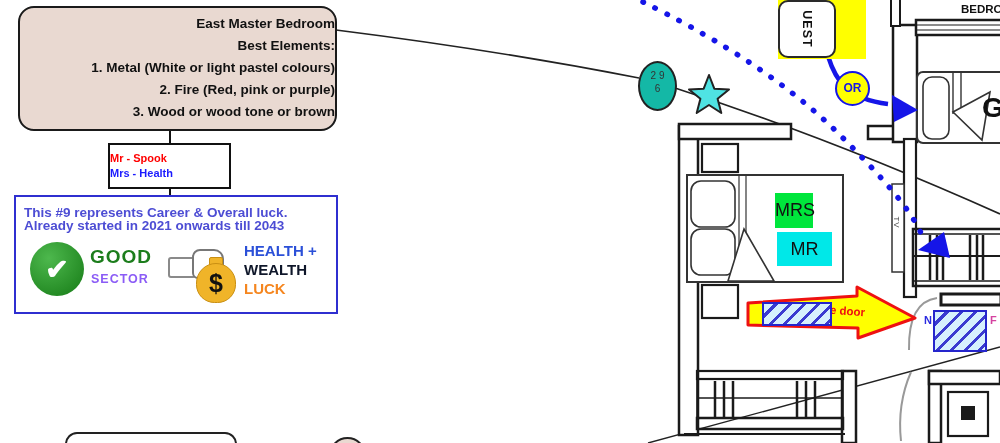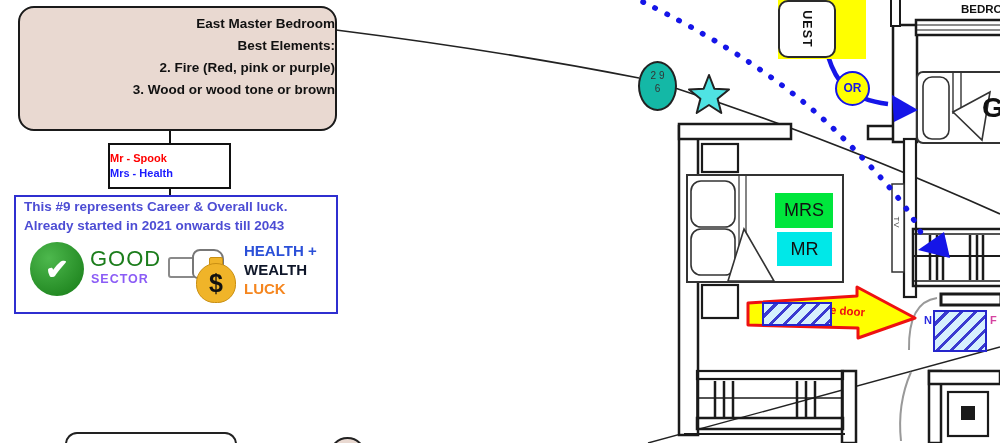--- a/index.html
+++ b/index.html
@@ -16,21 +16,21 @@
   .owners{left:108px;top:143px;width:119px;height:36px;background:#fff;border:2.5px solid #111;
           text-align:left;font-weight:700;font-size:11px;line-height:15px;padding-top:6px;}
   .mr-line{color:#f00;} .mrs-line{color:#1a1aff;}
 
   
   .panel{left:14px;top:195px;width:320px;height:115px;background:#fff;border:2px solid #2f2fd0;}
   .p-line{position:absolute;left:8px;font-weight:700;font-size:13.5px;color:#4d4dd4;white-space:nowrap;}
   .good-circle{position:absolute;left:14px;top:45px;width:54px;height:54px;border-radius:50%;
       background:radial-gradient(circle at 35% 30%,#4db84d,#157a15);display:flex;align-items:center;justify-content:center;
       color:#fff;font-size:28px;font-weight:700;}
-  .good-txt{position:absolute;left:74px;top:49px;font-weight:400;font-size:22px;color:#1c7d1c;letter-spacing:1px;}
+  .good-txt{position:absolute;left:74px;top:49px;font-weight:700;font-size:19px;color:#1c7d1c;letter-spacing:1px;}
   .sector-txt{position:absolute;left:75px;top:75px;font-weight:700;font-size:12.5px;color:#8b5cf6;letter-spacing:1px;}
   .hand{position:absolute;left:152px;top:46px;width:72px;height:64px;}
   .sleeve{position:absolute;left:0;top:14px;width:24px;height:17px;background:#fff;border:2.5px solid #8a8a8a;border-radius:3px;}
   .fist{position:absolute;left:24px;top:6px;width:28px;height:26px;background:#fff;border:2.5px solid #777;border-radius:8px 10px 10px 6px;}
   .bag{position:absolute;left:28px;top:20px;width:38px;height:38px;background:#f0b429;border:1.5px solid #c98f12;
        border-radius:50% 50% 46% 46%;display:flex;align-items:center;justify-content:center;
        font-weight:700;font-size:25px;color:#111;}
   .bagtie{position:absolute;left:41px;top:14px;width:12px;height:8px;background:#f0b429;border:1.5px solid #c98f12;border-radius:2px;}
   .health-txt{position:absolute;left:228px;top:45px;font-weight:700;font-size:15px;color:#2b50d8;white-space:nowrap;}
   .wealth-txt{position:absolute;left:228px;top:64px;font-weight:700;font-size:15px;color:#0f172a;}
@@ -42,21 +42,21 @@
 
   
   .yellowbox{left:778px;top:0;width:88px;height:59px;background:#ffff00;}
   .guestwhite{left:793px;top:-12px;width:54px;height:54px;background:#fff;border:2px solid #2a2a2a;border-radius:10px;
               display:flex;align-items:center;justify-content:center;}
   .guestwhite span{transform:rotate(90deg);font-weight:700;font-size:12.5px;letter-spacing:1px;}
   .orb{left:835px;top:71px;width:31px;height:31px;border-radius:50%;background:#ffff00;border:2.5px solid #1515e8;
        color:#1515e8;font-weight:700;font-size:12px;text-align:center;line-height:30px;}
   .bedro{left:961px;top:3px;font-weight:700;font-size:11.5px;white-space:nowrap;}
   .g-label{left:982px;top:92px;font-weight:700;font-size:28px;}
-  .mrsbox{left:775px;top:193px;width:58px;height:35px;background:#00e63c;text-align:center;
+  .mrsbox{left:775px;top:193px;width:38px;height:35px;background:#00e63c;text-align:center;
           font-size:18px;line-height:35px;}
   .mrbox{left:777px;top:232px;width:55px;height:34px;background:#00e8e8;text-align:center;
          font-size:18px;line-height:34px;}
   .tv{left:890px;top:218px;font-size:8px;color:#444;transform:rotate(90deg);letter-spacing:1px;}
   .edoor{left:830px;top:305px;color:#ee1111;font-weight:700;font-size:11.5px;transform:rotate(4deg);white-space:nowrap;}
   .hatch{background:repeating-linear-gradient(135deg,#d6f0fd 0 7px,#3b3bd0 7px 10px);border:2px solid #2525cc;}
   .hatch1{left:762px;top:302px;width:66px;height:20px;}
   .hatch2{left:933px;top:310px;width:50px;height:38px;}
   .letterN{left:924px;top:314px;color:#2a2ae0;font-weight:700;font-size:11px;}
   .letterF{left:990px;top:314px;color:#d543a0;font-weight:700;font-size:11px;}
@@ -171,31 +171,32 @@
 
     <path d="M643,2 C700,30 780,75 840,135 S912,215 921,233" fill="none" stroke="#1515e8" stroke-width="5.5" stroke-linecap="round" stroke-dasharray="0.5 13"></path>
     <polygon points="944,232 950,258 918,250" fill="#1515e8"></polygon>
 
     <polygon points="709,75 714.3,88.7 729,89.5 717.6,98.8 721.3,113 709,105 696.7,113 700.4,98.8 689,89.5 703.7,88.7" fill="#4fe3e3" stroke="#222" stroke-width="2" stroke-linejoin="round"></polygon>
   </svg>
 
   <div class="abs callout">
     <div>East Master Bedroom</div>
     <div>Best Elements:</div>
+    <div>1. Metal (White or light pastel colours)</div>
     <div>2. Fire (Red, pink or purple)</div>
     <div>3. Wood or wood tone or brown</div>
   </div>
 
   <div class="abs owners">
     <div class="mr-line">Mr -  Spook</div>
     <div class="mrs-line">Mrs -  Health</div>
   </div>
 
   <div class="abs panel">
-    <div class="p-line" style="top:2px;text-align:center;">This #9 represents Career &amp; Overall luck.</div>
+    <div class="p-line" style="top:8px;text-align:center;">This #9 represents Career &amp; Overall luck.</div>
     <div class="p-line" style="top:21px;">Already started in 2021 onwards till 2043</div>
     <div class="good-circle">
         <span>✔</span>
       </div>
     <div class="good-txt">GOOD</div>
     <div class="sector-txt">SECTOR</div>
     <div class="hand">
       <div class="sleeve"></div>
       <div class="fist"></div>
       <div class="bagtie"></div>

